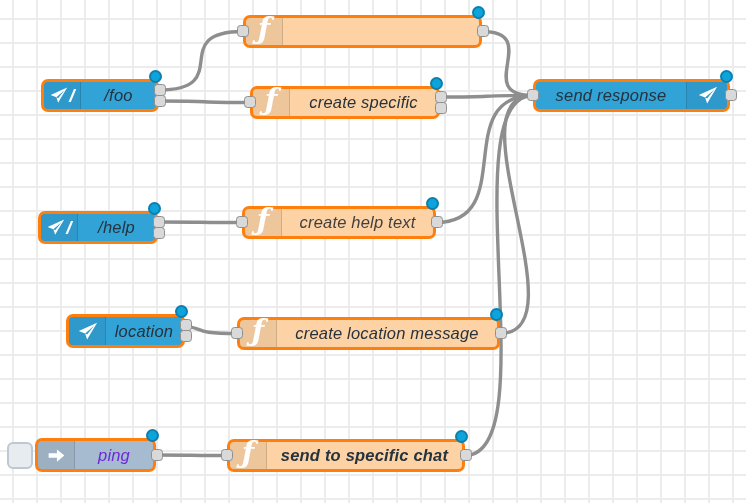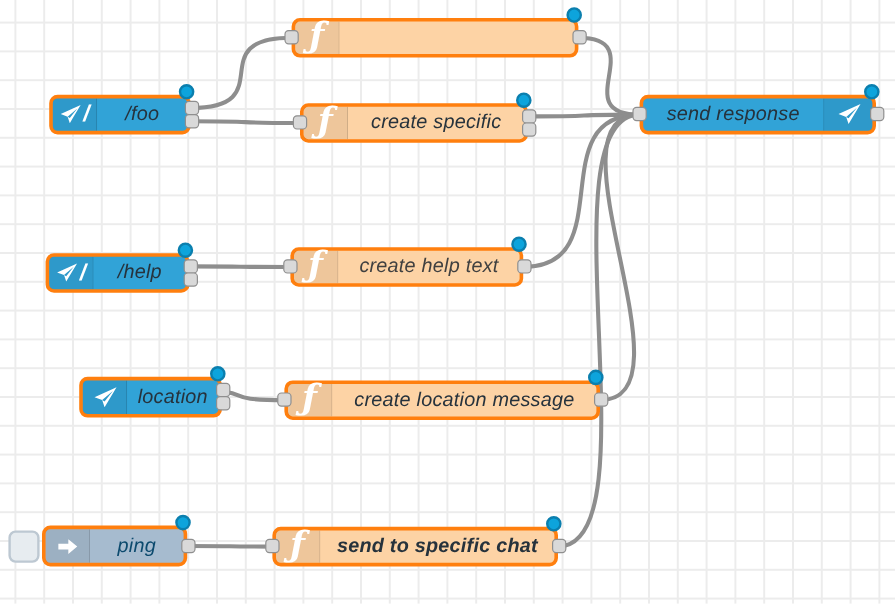--- a/index.html
+++ b/index.html
@@ -166,21 +166,21 @@
       <div class="changed-dot" style="right: -5.5px; top: -12px; background: rgb(13, 164, 220); border-color: rgb(11, 127, 174);"></div>
     </div>
     <div class="flow-node" style="left: 35px; top: 438px; width: 121px; height: 34px; background: rgb(166, 187, 207); border-color: rgb(255, 127, 14);">
       <div class="icon-box left" style="width: 36px;">
         <span style="display: flex; align-items: center;">
           <svg viewBox="0 0 24 24" width="21" height="21">
             <polygon points="3,9.3 12.5,9.3 12.5,5 21,12 12.5,19 12.5,14.7 3,14.7" fill="#ffffff"></polygon>
           </svg>
         </span>
       </div>
-      <div class="node-body" style="color: #0c4a6e;">ping</div>
+      <div class="node-body" style="color: #6d28d9;">ping</div>
       <div class="port" style="right: -9.5px; top: 7.5px; background: rgb(217, 217, 217); border-color: rgb(143, 143, 143);"></div>
       <div class="changed-dot" style="right: -5.5px; top: -12px; background: rgb(13, 164, 220); border-color: rgb(11, 127, 174);"></div>
     </div>
     <div class="flow-node" style="left: 227px; top: 439px; width: 238px; height: 33px; background: rgb(253, 211, 165); border-color: rgb(255, 127, 14);">
       <div class="icon-box left" style="width: 36px;">
         <span style="display: flex; align-items: center;">
           <span class="fn-glyph">ƒ</span>
         </span>
       </div>
       <div class="node-body" style="color: rgb(38, 50, 60); font-weight: bold;">send to specific chat</div>

